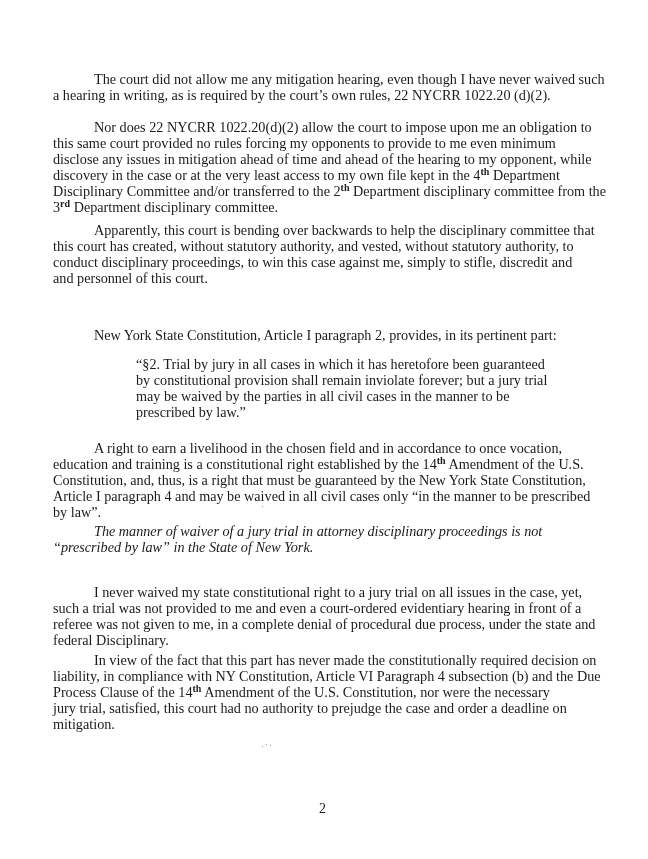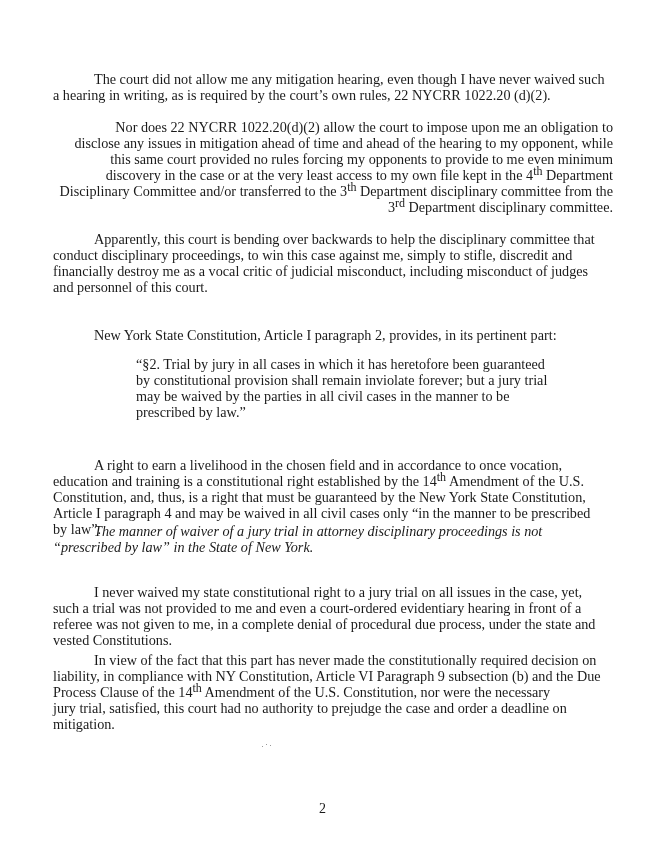--- a/index.html
+++ b/index.html
@@ -14,87 +14,87 @@
   }
   .para {
     position: absolute;
     left: 53px;
     width: 560px;
     white-space: nowrap;
   }
   .para .line { display: block; height: 16px; }
   .para .line.first { padding-left: 41px; }
   .quote { left: 136px; }
-  sup { font-size: 12px; line-height: 0; vertical-align: 5px; }
+  sup { font-size: 10px; line-height: 0; vertical-align: 5px; font-weight: bold; }
   .page-number {
     position: absolute; left: 319px; top: 801px;
     font-size: 14px; line-height: 16px;
   }
   .speck { position: absolute; width: 1px; height: 1px; background: #999; }
 </style>
 </head>
 <body>
 
 <div class="page">
 
   <div class="para" style="top:71px;">
     <span class="line first">The court did not allow me any mitigation hearing, even though I have never waived such</span>
     <span class="line">a hearing in writing,  as is required by the court’s own rules, 22 NYCRR 1022.20 (d)(2).</span>
   </div>
 
-  <div class="para" style="top:119px;text-align:right;">
+  <div class="para" style="top:119px;">
     <span class="line first">Nor does 22 NYCRR 1022.20(d)(2) allow the court to impose upon me an obligation to</span>
+    <span class="line">this same court provided no rules forcing my opponents to provide to me even minimum</span>
     <span class="line">disclose any issues in mitigation ahead of time and ahead of the hearing to my opponent, while</span>
-    <span class="line">this same court provided no rules forcing my opponents to provide to me even minimum</span>
     <span class="line"><span>discovery in the case or at the very least access to my own file kept in the 4</span><sup>th</sup><span> Department</span></span>
-    <span class="line"><span>Disciplinary Committee and/or transferred to the 3</span><sup>th</sup><span> Department disciplinary committee from the</span></span>
+    <span class="line"><span>Disciplinary Committee and/or transferred to the 2</span><sup>th</sup><span> Department disciplinary committee from the</span></span>
     <span class="line"><span>3</span><sup>rd</sup><span> Department disciplinary committee.</span></span>
   </div>
 
-  <div class="para" style="top:231px;">
+  <div class="para" style="top:222px;">
     <span class="line first">Apparently, this court is bending over backwards to help the disciplinary committee that</span>
+    <span class="line">this court has created, without statutory authority, and vested, without statutory authority, to</span>
     <span class="line">conduct disciplinary proceedings, to win this case against me, simply to stifle, discredit and</span>
-    <span class="line">financially destroy me as a vocal critic of judicial misconduct, including misconduct of judges</span>
     <span class="line">and personnel of this court.</span>
   </div>
 
   <div class="para" style="top:327px;">
     <span class="line first">New York State Constitution, Article I paragraph 2, provides, in its pertinent part:</span>
   </div>
 
   <div class="para quote" style="top:356px;">
     <span class="line">“§2. Trial by jury in all cases in which it has heretofore been guaranteed</span>
     <span class="line">by constitutional provision shall remain inviolate forever; but a jury trial</span>
     <span class="line">may be waived by the parties in all civil cases in the manner to be</span>
     <span class="line">prescribed by law.”</span>
   </div>
 
-  <div class="para" style="top:457px;">
+  <div class="para" style="top:440px;">
     <span class="line first">A right to earn a livelihood in the chosen field and in accordance to once vocation,</span>
     <span class="line"><span>education and training is a constitutional right established by the 14</span><sup>th</sup><span> Amendment of the U.S.</span></span>
     <span class="line">Constitution, and, thus, is a right that must be guaranteed by the New York State Constitution,</span>
     <span class="line">Article I paragraph 4 and may be waived in all civil cases only “in the manner to be prescribed</span>
     <span class="line">by law”.</span>
   </div>
 
   <div class="para" style="top:523px;font-style:italic;">
     <span class="line first">The manner of waiver of a jury trial in attorney disciplinary proceedings is not</span>
     <span class="line">“prescribed by law” in the State of New York.</span>
   </div>
 
   <div class="para" style="top:584px;">
     <span class="line first">I never waived my state constitutional right to a jury trial on all issues in the case, yet,</span>
     <span class="line">such a trial was not provided to me and even a court-ordered evidentiary hearing in front of a</span>
     <span class="line">referee was not given to me, in a complete denial of procedural due process, under the state and</span>
-    <span class="line">vested Constitutions.</span>
+    <span class="line">federal Disciplinary.</span>
   </div>
 
   <div class="para" style="top:652px;">
     <span class="line first">In view of the fact that this part has never made the constitutionally required decision on</span>
-    <span class="line">liability, in compliance with NY Constitution, Article VI Paragraph 9 subsection (b) and the Due</span>
+    <span class="line">liability, in compliance with NY Constitution, Article VI Paragraph 4 subsection (b) and the Due</span>
     <span class="line"><span>Process Clause of the 14</span><sup>th</sup><span> Amendment of the U.S. Constitution, nor were the necessary</span></span>
     <span class="line">jury trial, satisfied, this court had no authority to prejudge the case and order a deadline on</span>
     <span class="line">mitigation.</span>
   </div>
 
   <div class="speck" style="left:262px;top:746px;"></div>
   <div class="speck" style="left:266px;top:744px;"></div>
   <div class="speck" style="left:270px;top:745px;"></div>
   <div class="speck" style="left:262px;top:506px;"></div>
 

